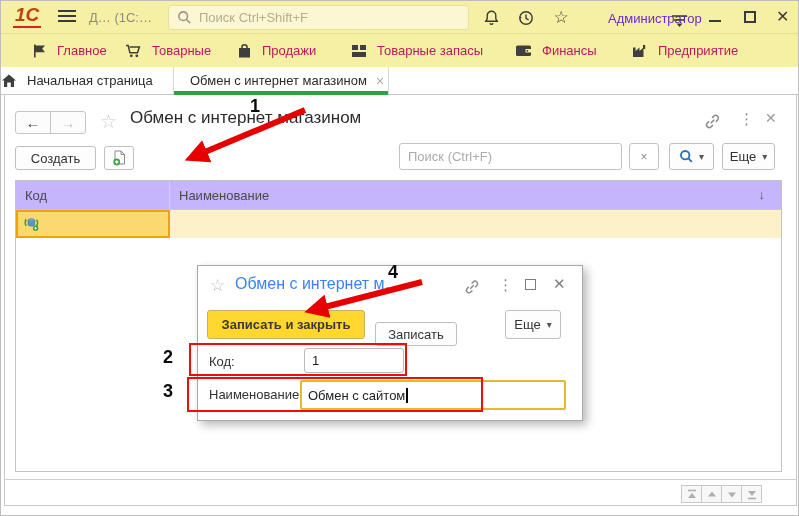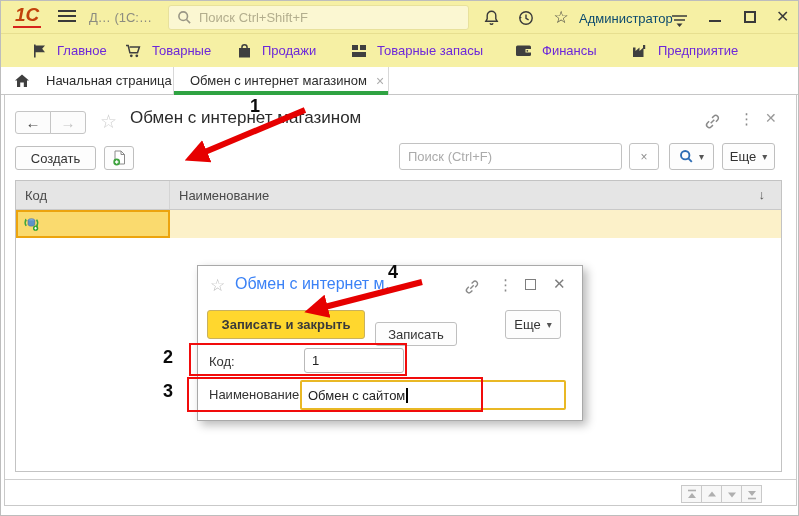--- a/index.html
+++ b/index.html
@@ -20,38 +20,38 @@
   .burger { left:57px; top:9px; width:18px; height:14px; cursor:pointer; }
   .burger i { display:block; height:2px; background:#3A3A3A; margin-bottom:3px; }
   .app-title { left:88px; top:9px; font-size:13px; color:#8C8C80; white-space:nowrap; }
   .tb-search { left:167px; top:4px; width:301px; height:25px; background:#FBF7D2;
     border:1px solid #E8E19C; border-radius:3px; display:flex; align-items:center;
     padding:0 8px; gap:7px; cursor:text; }
   .tb-search .ph { color:#B3AE8E; font-size:13px; }
   .tb-ic { top:7px; width:20px; height:20px; display:flex; align-items:center;
     justify-content:center; cursor:pointer; }
   .glyph-star { font-size:17px; color:#3A3A3A; line-height:18px; }
-  .user { left:578px; top:10px; font-size:13px; color:#0c4a6e; cursor:pointer; }
+  .user { left:607px; top:10px; font-size:13px; color:#6d28d9; cursor:pointer; }
   .win-min { left:708px; top:8px; width:12px; height:13px;
     border-bottom:2px solid #3A3A3A; cursor:pointer; }
   .win-max { left:743px; top:10px; width:12px; height:12px;
     border:2px solid #3A3A3A; cursor:pointer; }
   .win-close { left:775px; top:6px; font-size:16px; color:#3A3A3A; cursor:pointer; }
 
   
   .menubar { position:absolute; left:0; top:33px; width:100%; height:33px; background:#F6F0A4; }
   .mitem { position:absolute; top:0; height:33px; display:flex; align-items:center;
-    gap:10px; font-size:13px; color:#6d28d9; cursor:pointer; }
+    gap:10px; font-size:13px; color:#be185d; cursor:pointer; }
 
   
   .tabbar { position:absolute; left:0; top:66px; width:100%; height:28px;
     background:#fff; border-bottom:1px solid #C6C6C6; }
   .tab { position:absolute; top:0; height:27px; display:flex; align-items:center;
     font-size:13px; color:#2B2B2B; cursor:pointer; border-right:1px solid #D8D8D8; }
-  .tab-home { left:0; width:173px; padding-left:13px; gap:16px; }
+  .tab-home { left:0; width:173px; gap:10px; }
   .tab-active { left:173px; width:215px; padding-left:16px; }
   .tab-active::after { content:""; position:absolute; left:0; right:0; bottom:-1px;
     height:4px; background:#2FA342; }
   .tab-close { margin-left:9px; color:#ABABAB; font-size:14px; cursor:pointer; }
 
   
   .frame { position:absolute; left:3px; top:94px; width:793px; height:411px;
     border:1px solid #C9C9C9; border-top:none; background:#fff; }
 
   
@@ -79,21 +79,21 @@
   .searchbox .clr { width:30px; height:27px; border:1px solid #C2C2C2; border-radius:3px;
     background:#fff; display:flex; align-items:center; justify-content:center;
     color:#8F8F8F; font-size:12px; cursor:pointer; }
   .btn-mag { position:absolute; left:668px; top:142px; width:45px; height:27px; gap:5px; }
   .btn-more { position:absolute; left:721px; top:142px; width:53px; height:27px; gap:6px; }
   .caret { font-size:10px; color:#555; }
 
   
   .table { position:absolute; left:14px; top:179px; width:767px; height:292px;
     border:1px solid #C3C3C3; background:#fff; }
-  .thead { height:29px; background:#e5e5e5; border-bottom:1px solid #C9C9C9;
+  .thead { height:29px; background:#c4b5fd; border-bottom:1px solid #C9C9C9;
     display:flex; position:relative; font-size:13px; color:#4A4A4A; }
   .th1 { width:154px; border-right:1px solid #D4D4D4; display:flex; align-items:center;
     padding-left:9px; cursor:pointer; }
   .th2 { flex:1; display:flex; align-items:center; padding-left:9px; cursor:pointer; }
   .sort { position:absolute; right:16px; top:6px; color:#555; font-size:13px; }
   .trow { height:28px; display:flex; cursor:pointer; }
   .td1 { width:154px; background:#FADA6E; border:2px solid #ECA40E;
     display:flex; align-items:center; padding-left:5px; }
   .td2 { flex:1; background:#FCF1C9; }
 

